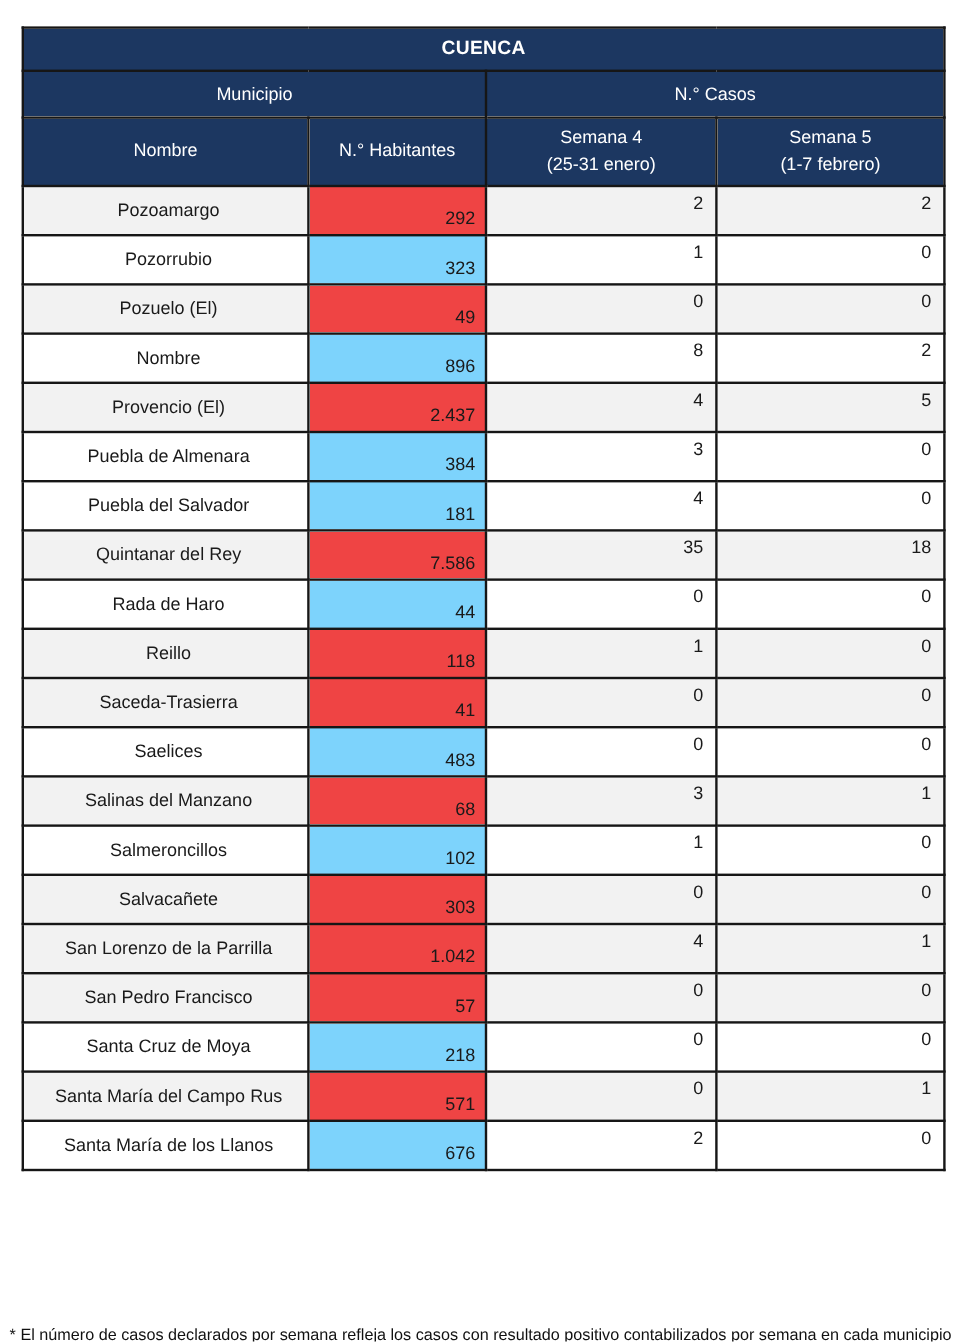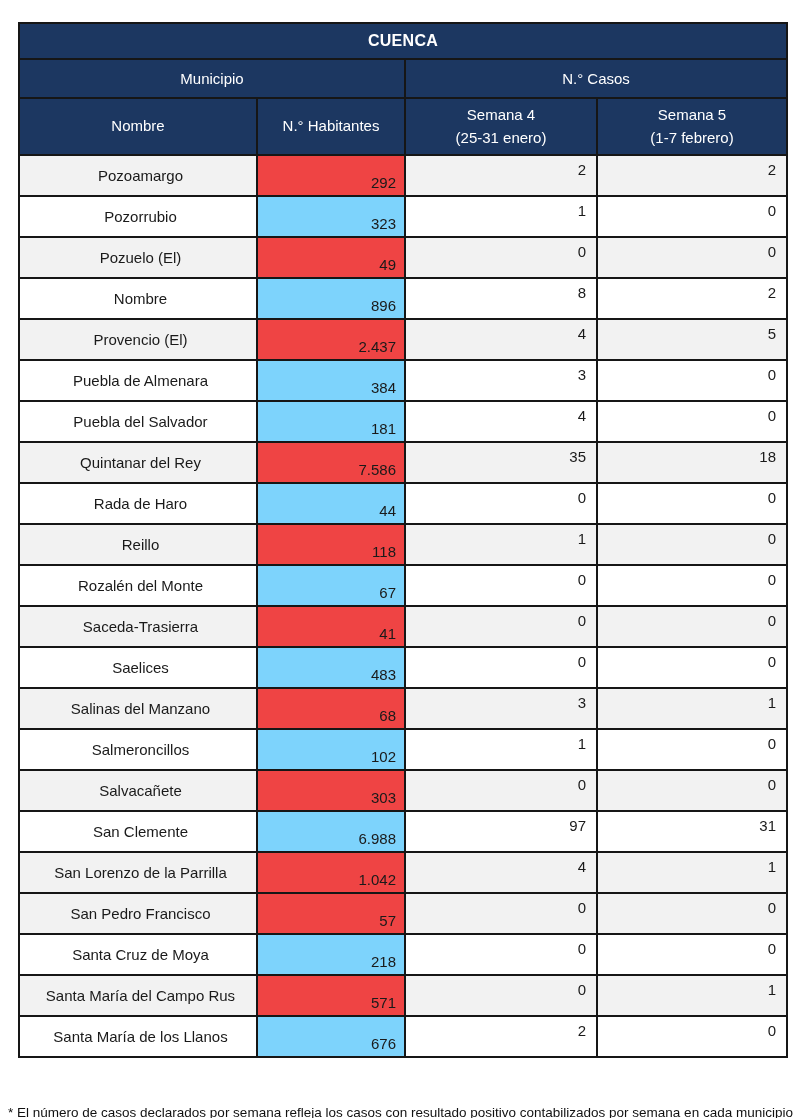--- a/index.html
+++ b/index.html
@@ -126,26 +126,20 @@
           <td class="hab">44</td>
           <td class="s4">0</td>
           <td class="s5">0</td>
         </tr>
         <tr class="odd">
           <td class="name">Reillo</td>
           <td class="hab">118</td>
           <td class="s4">1</td>
           <td class="s5">0</td>
         </tr>
-        <tr class="even">
-          <td class="name">Rozalén del Monte</td>
-          <td class="hab">67</td>
-          <td class="s4">0</td>
-          <td class="s5">0</td>
-        </tr>
         <tr class="odd">
           <td class="name">Saceda-Trasierra</td>
           <td class="hab">41</td>
           <td class="s4">0</td>
           <td class="s5">0</td>
         </tr>
         <tr class="even">
           <td class="name">Saelices</td>
           <td class="hab">483</td>
           <td class="s4">0</td>
@@ -162,26 +156,20 @@
           <td class="hab">102</td>
           <td class="s4">1</td>
           <td class="s5">0</td>
         </tr>
         <tr class="odd">
           <td class="name">Salvacañete</td>
           <td class="hab">303</td>
           <td class="s4">0</td>
           <td class="s5">0</td>
         </tr>
-        <tr class="even">
-          <td class="name">San Clemente</td>
-          <td class="hab">6.988</td>
-          <td class="s4">97</td>
-          <td class="s5">31</td>
-        </tr>
         <tr class="odd">
           <td class="name">San Lorenzo de la Parrilla</td>
           <td class="hab">1.042</td>
           <td class="s4">4</td>
           <td class="s5">1</td>
         </tr>
         <tr class="odd">
           <td class="name">San Pedro Francisco</td>
           <td class="hab">57</td>
           <td class="s4">0</td>

